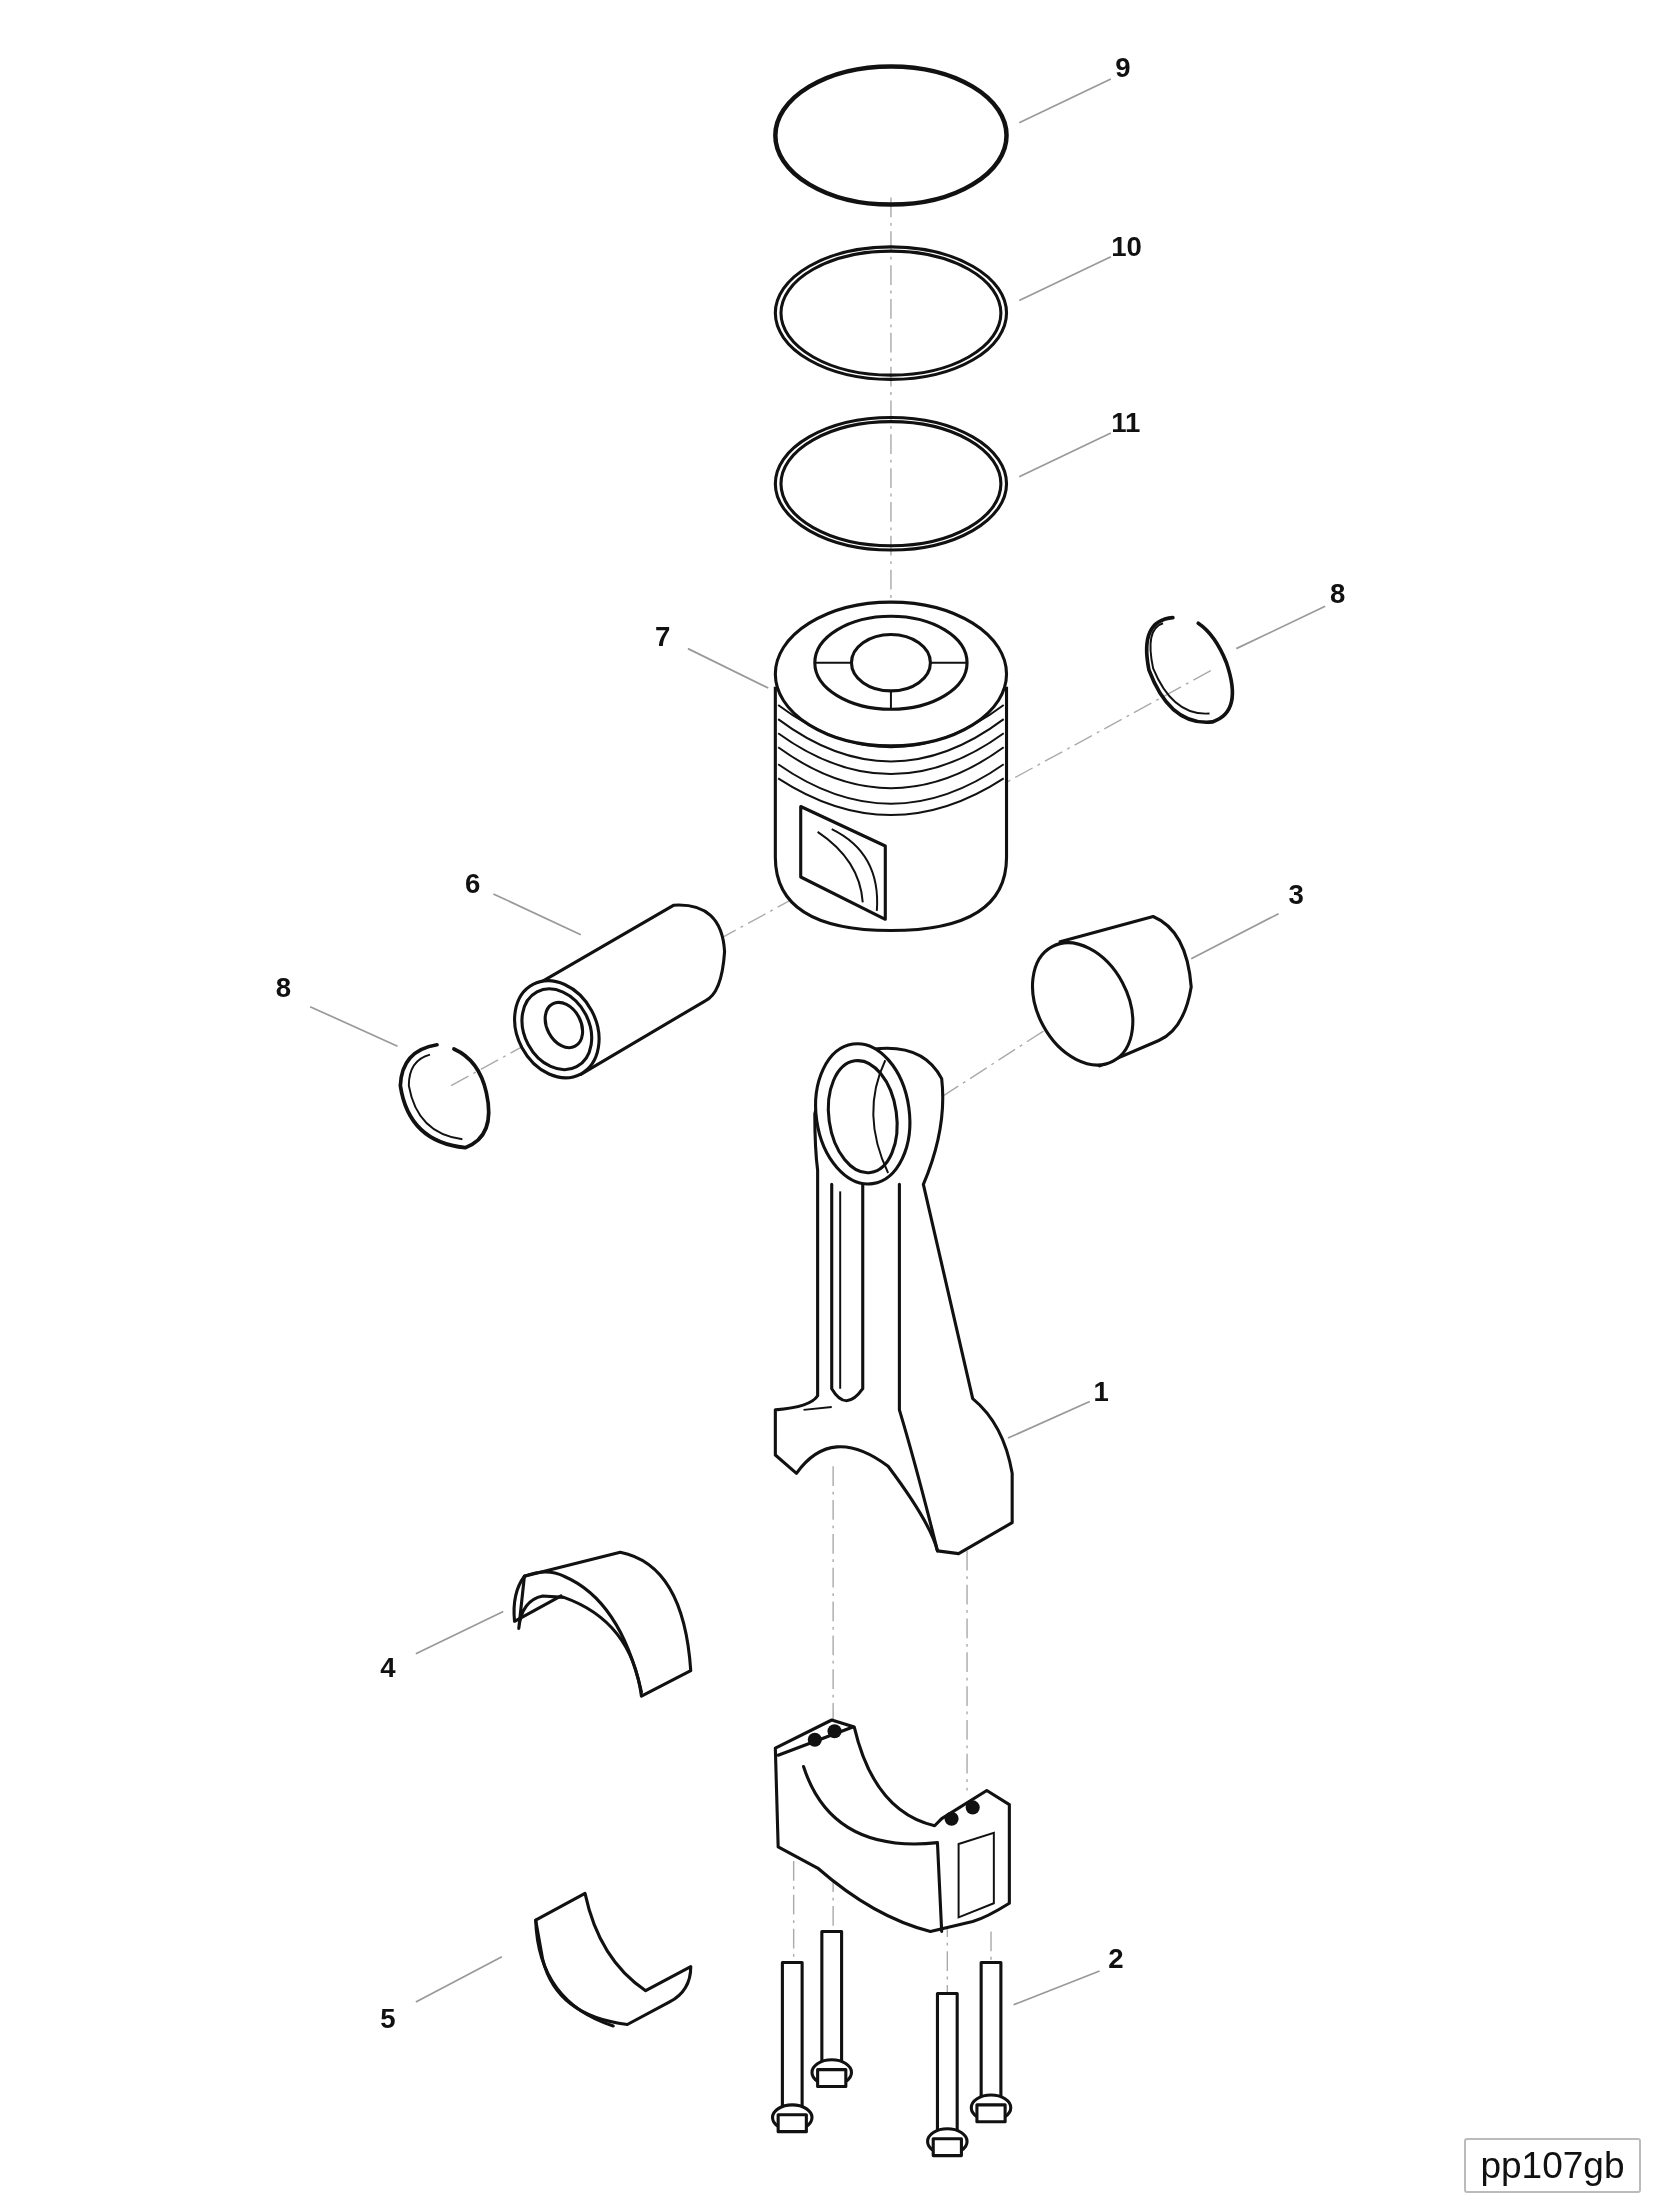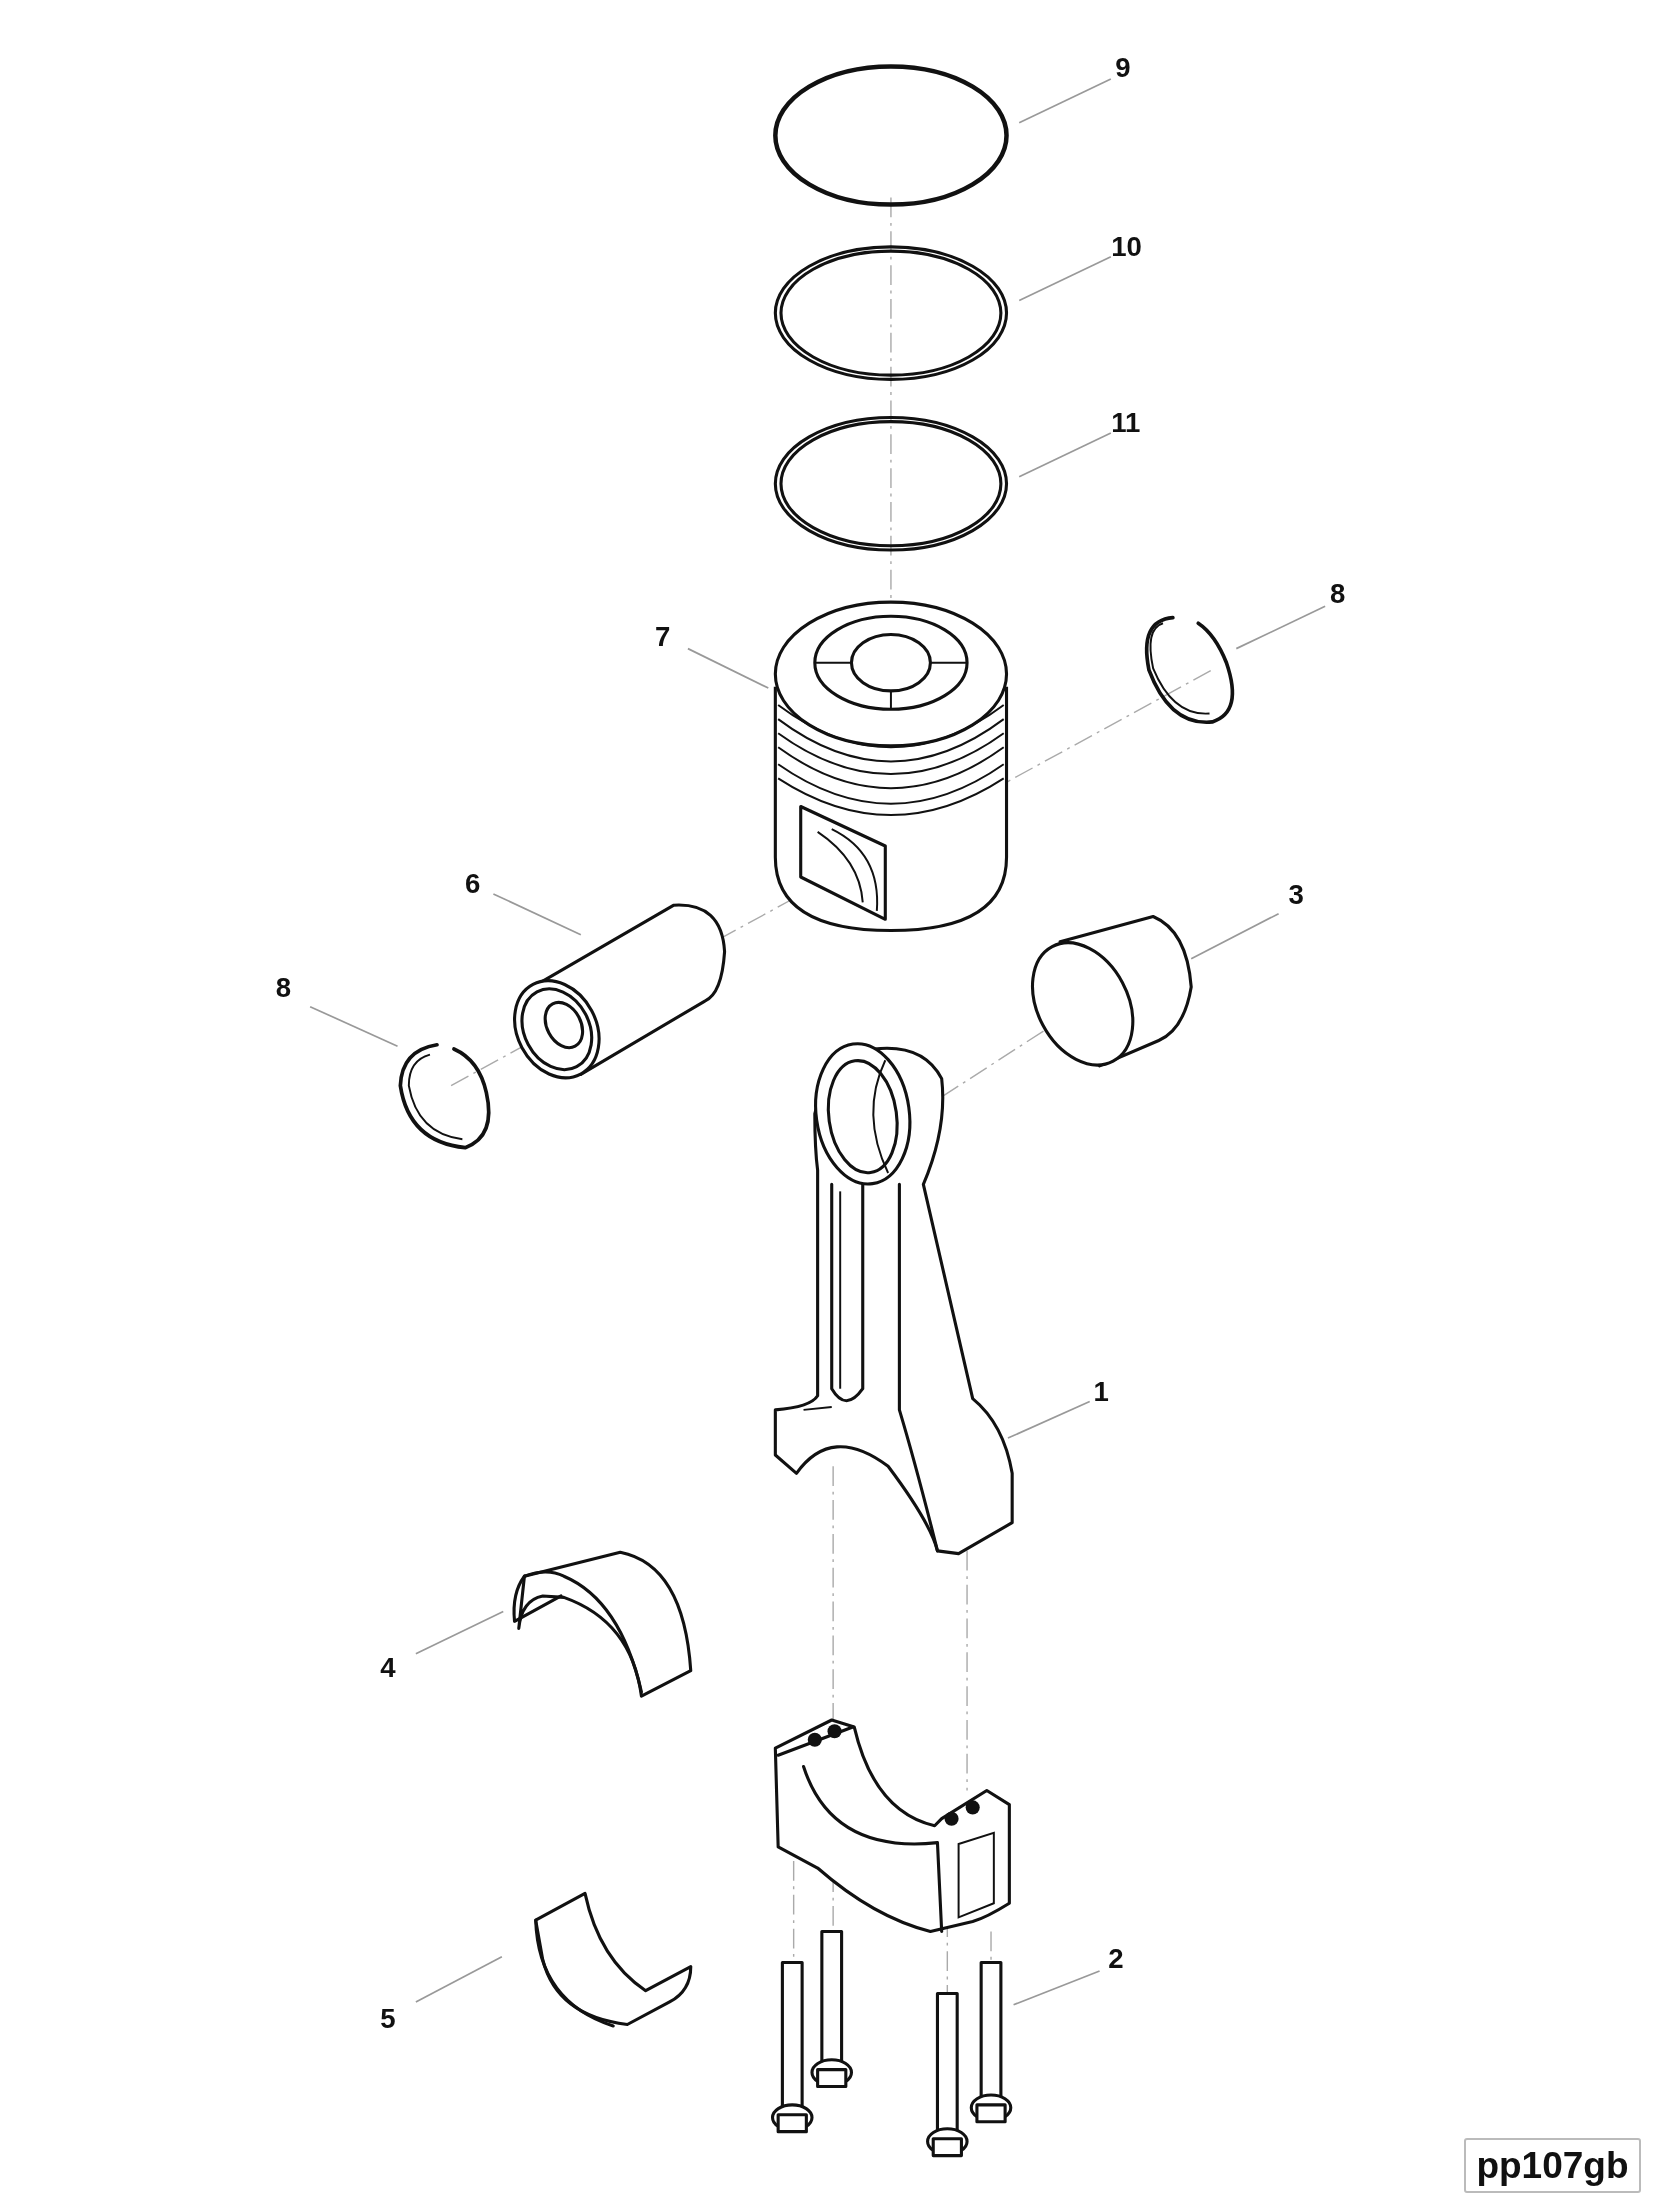--- a/index.html
+++ b/index.html
@@ -5,21 +5,21 @@
   html,body{margin:0;padding:0;background:#ffffff;}
   body{width:1655px;height:2207px;position:relative;overflow:hidden;font-family:"Liberation Sans",sans-serif;}
   svg{position:absolute;left:0;top:0;}
   .part{fill:none;stroke:#111;stroke-width:2.2;stroke-linejoin:round;stroke-linecap:round;}
   .partw{fill:#fff;stroke:#111;stroke-width:2.2;stroke-linejoin:round;}
   .thin{fill:none;stroke:#111;stroke-width:1.4;}
   .leader{stroke:#999;stroke-width:1.2;fill:none;}
   .axis{stroke:#aaa;stroke-width:1;fill:none;stroke-dasharray:14 4 2 4;}
   .callout{font-family:"Liberation Sans",sans-serif;font-weight:bold;font-size:28px;fill:#111;}
   .ref-box{position:absolute;left:1464px;top:2138px;width:177px;height:55px;border:2px solid #bbb;border-radius:3px;background:#fff;
-    font-family:"Liberation Sans",sans-serif;font-weight:bold;font-size:37px;color:#111;display:flex;align-items:center;justify-content:center;box-sizing:border-box;}
+    font-family:"Liberation Sans",sans-serif;font-weight:normal;font-size:37px;color:#111;display:flex;align-items:center;justify-content:center;box-sizing:border-box;}
 </style>
 </head>
 <body>
 
 <svg width="1655" height="2207" viewBox="0 0 1680 2240" xmlns="http://www.w3.org/2000/svg">
  <g transform="scale(1.431)">
 
   <line class="axis" x1="632" y1="140" x2="632" y2="470"></line>
 
   <line class="axis" x1="320" y1="770" x2="860" y2="475"></line>

